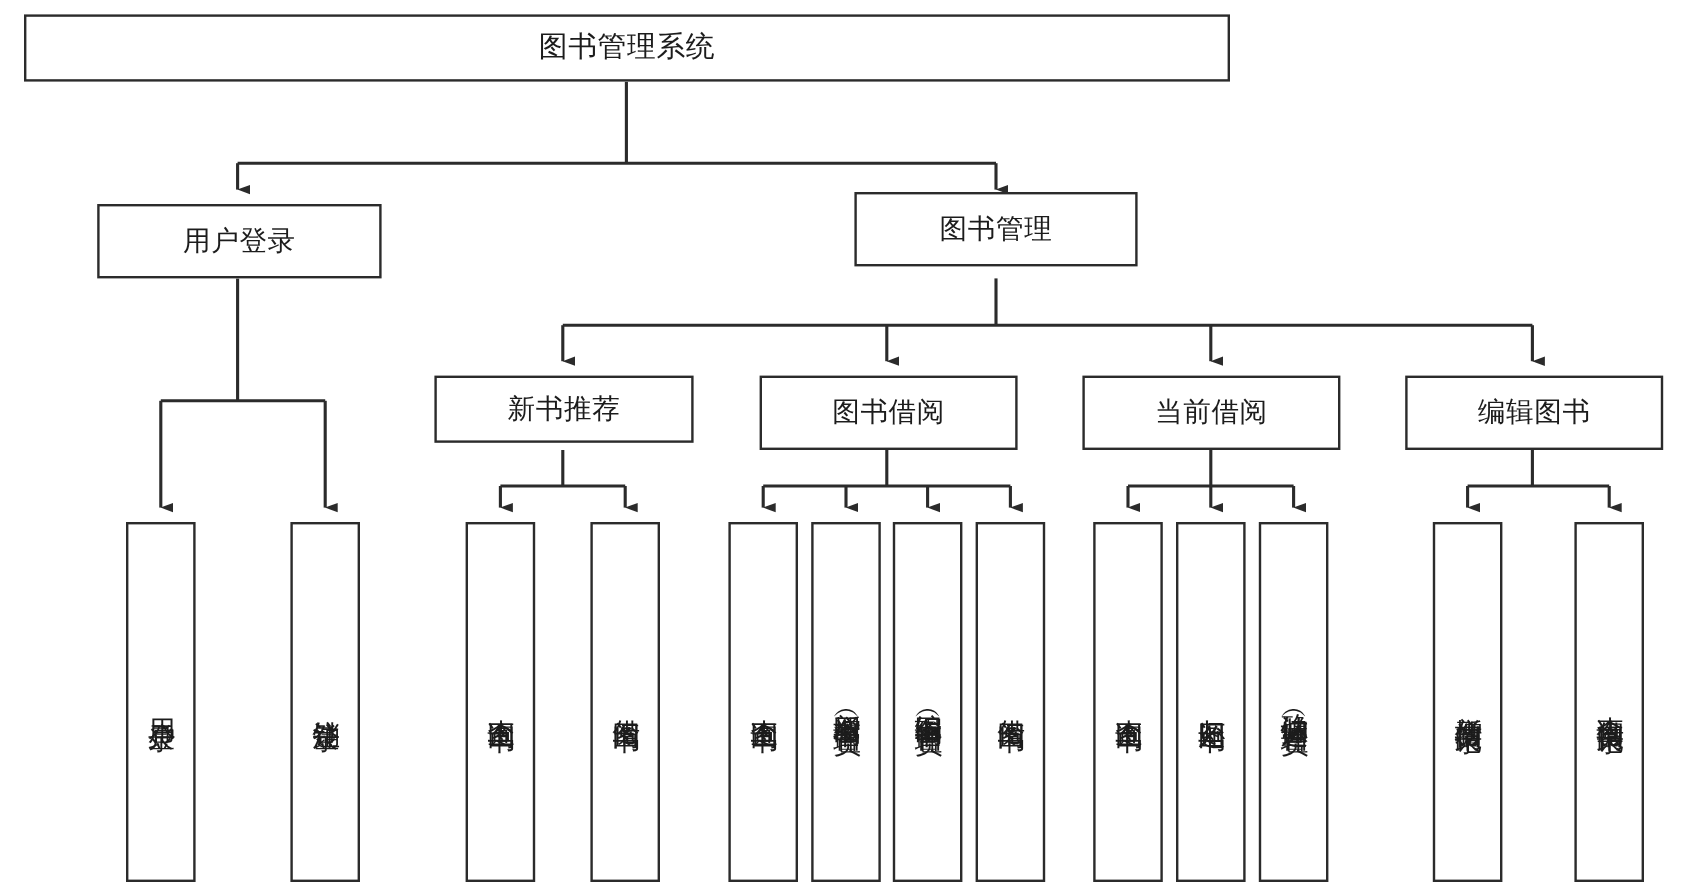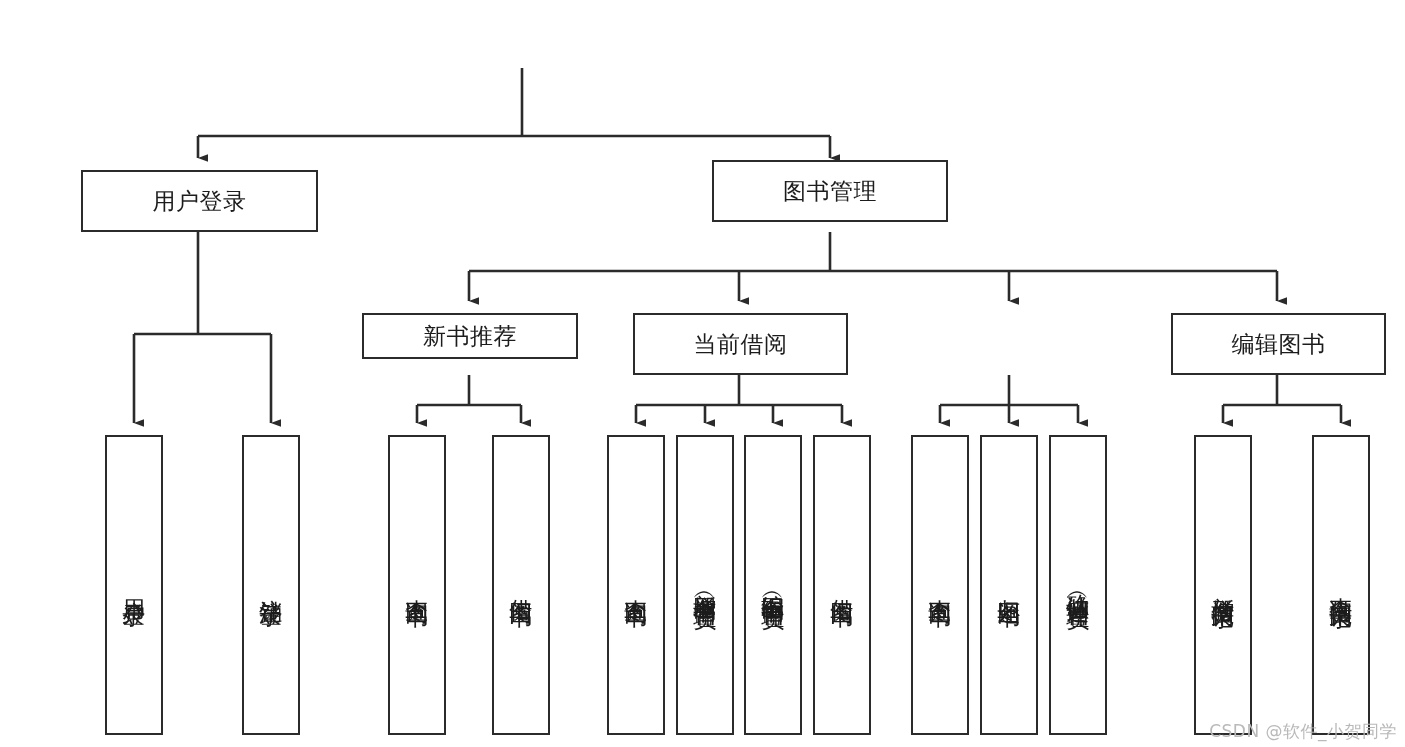--- a/index.html
+++ b/index.html
@@ -119,37 +119,43 @@
       <path d="M1009,405 L1009,423" marker-end="url(#arrowhead)"></path>
       <path d="M1078,405 L1078,423" marker-end="url(#arrowhead)"></path>
 
       <path d="M1277,375 L1277,405"></path>
       <path d="M1223,405 L1341,405"></path>
       <path d="M1223,405 L1223,423" marker-end="url(#arrowhead)"></path>
       <path d="M1341,405 L1341,423" marker-end="url(#arrowhead)"></path>
     </g>
   </svg>
 
+  <div class="node horizontal root" style="left:20px; top:12px; width:1005px; height:56px;">
+    <span class="nlabel">图书管理系统</span>
+  </div>
 
   <div class="node horizontal" style="left:81px; top:170px; width:237px; height:62px;">
     <span class="nlabel">用户登录</span>
   </div>
 
   <div class="node horizontal" style="left:712px; top:160px; width:236px; height:62px;">
     <span class="nlabel">图书管理</span>
   </div>
 
-  <div class="node horizontal" style="left:362px; top:313px; width:216px; height:46px;">
+  <div class="node horizontal" style="left:362px; top:313px; width:216px; height:56px;">
     <span class="nlabel">新书推荐</span>
   </div>
 
   <div class="node horizontal" style="left:633px; top:313px; width:215px; height:62px;">
+    <span class="nlabel">图书借阅</span>
+  </div>
+
+  <div class="node horizontal" style="left:902px; top:313px; width:215px; height:62px;">
     <span class="nlabel">当前借阅</span>
   </div>
-
 
   <div class="node horizontal" style="left:1171px; top:313px; width:215px; height:62px;">
     <span class="nlabel">编辑图书</span>
   </div>
 
   <div class="node vertical" style="left:105px; top:435px; width:58px; height:300px;">
     <span class="nlabel">用户登录</span>
   </div>
 
   <div class="node vertical" style="left:242px; top:435px; width:58px; height:300px;">
@@ -193,15 +199,14 @@
   </div>
 
   <div class="node vertical" style="left:1194px; top:435px; width:58px; height:300px;">
     <span class="nlabel">新增借阅记录</span>
   </div>
 
   <div class="node vertical" style="left:1312px; top:435px; width:58px; height:300px;">
     <span class="nlabel">查询借阅记录</span>
   </div>
 
-  <div class="watermark">CSDN @软件_小贺同学</div>
 
 </div>
 
 </body></html>

